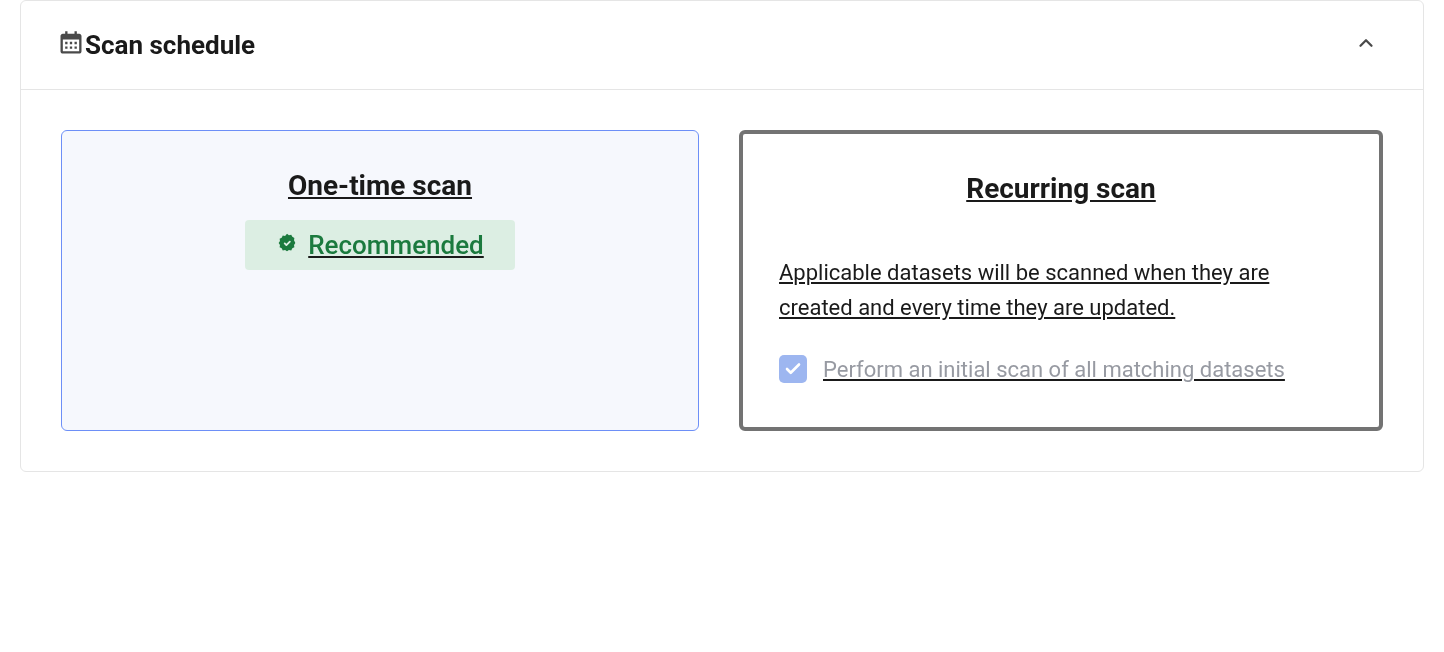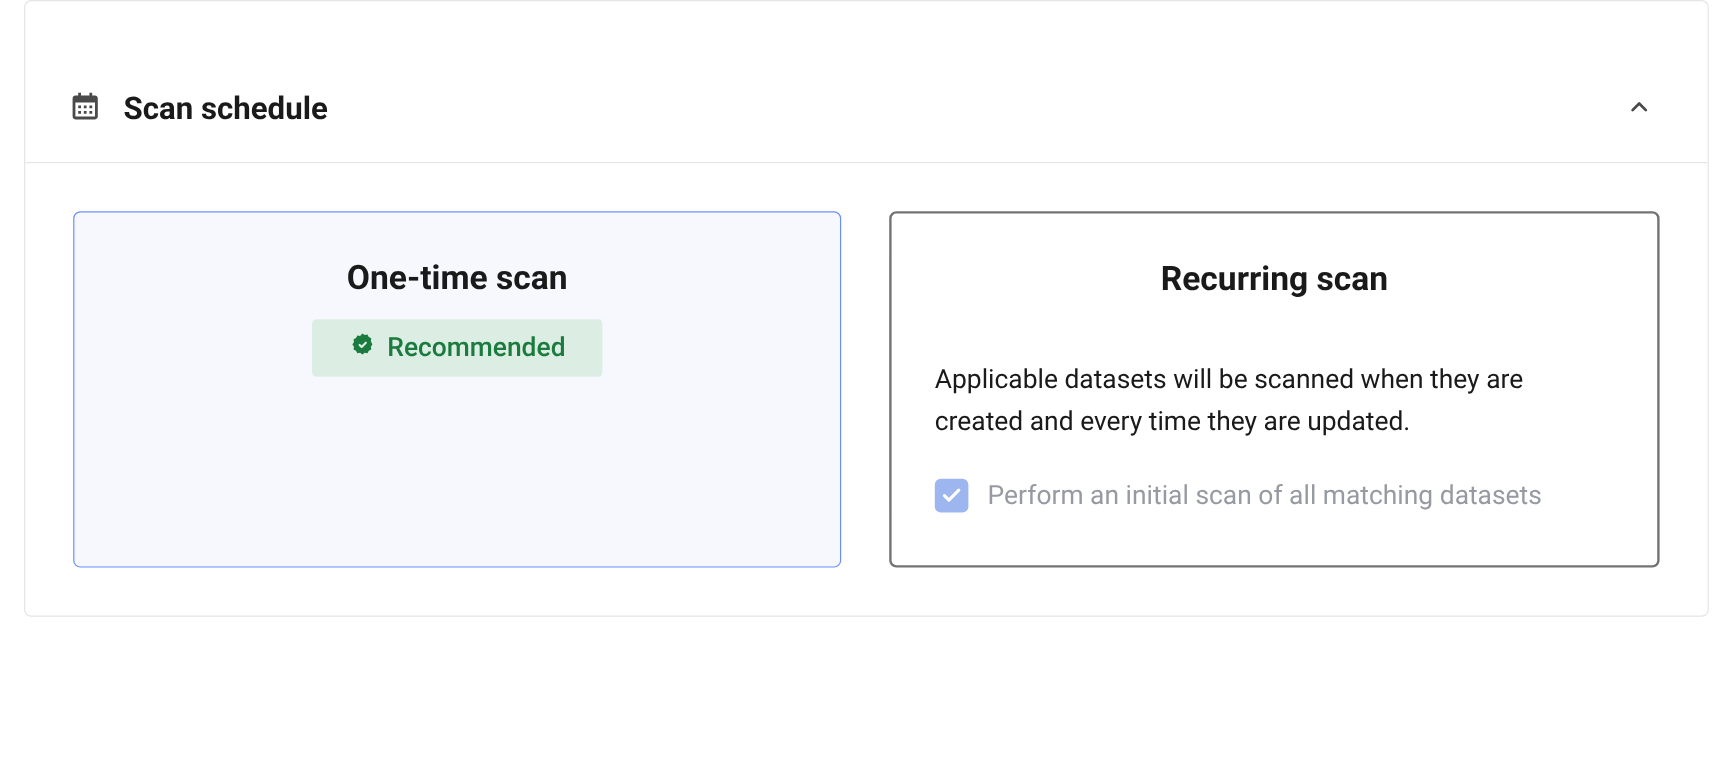--- a/index.html
+++ b/index.html
@@ -19,43 +19,42 @@
       border-radius: 6px;
       margin: 0 20px;
       overflow: hidden;
     }
     .section-header {
       display: flex;
       align-items: center;
       padding: 28px 36px;
       cursor: pointer;
       border-bottom: 1px solid #e5e5e5;
-      gap: 18px;
       position: relative;
-      margin-top: 46px;
     }
     .section-header-title {
       font-size: 26px;
       font-weight: 700;
       color: #1a1a1a;
     }
     .chevron {
       position: absolute;
       right: 46px;
       top: 50%;
       transform: translateY(-50%);
     }
     .section-body {
       padding: 40px;
       display: flex;
       gap: 40px;
+      text-decoration: underline;
     }
     .option-card {
       flex: 1;
-      border: 2px solid #737373;
+      border: 4px solid #737373;
       border-radius: 6px;
       padding: 38px 36px 40px 36px;
       background: #ffffff;
       cursor: pointer;
     }
     .option-card.selected {
       border: 1.5px solid #6d8ff7;
       background: #f6f8fd;
     }
     .option-title {
@@ -71,21 +70,21 @@
       margin-bottom: 30px;
     }
     .recommended-badge {
       display: inline-flex;
       align-items: center;
       gap: 10px;
       background: #dceee3;
       color: #1b7a3e;
       padding: 10px 31px;
       border-radius: 4px;
-      font-size: 22px;
+      font-size: 26px;
       font-weight: 500;
     }
     .option-description {
       font-size: 22px;
       line-height: 1.6;
       color: #1a1a1a;
     }
     .recurring-desc {
       margin-top: 50px;
       margin-bottom: 28px;

